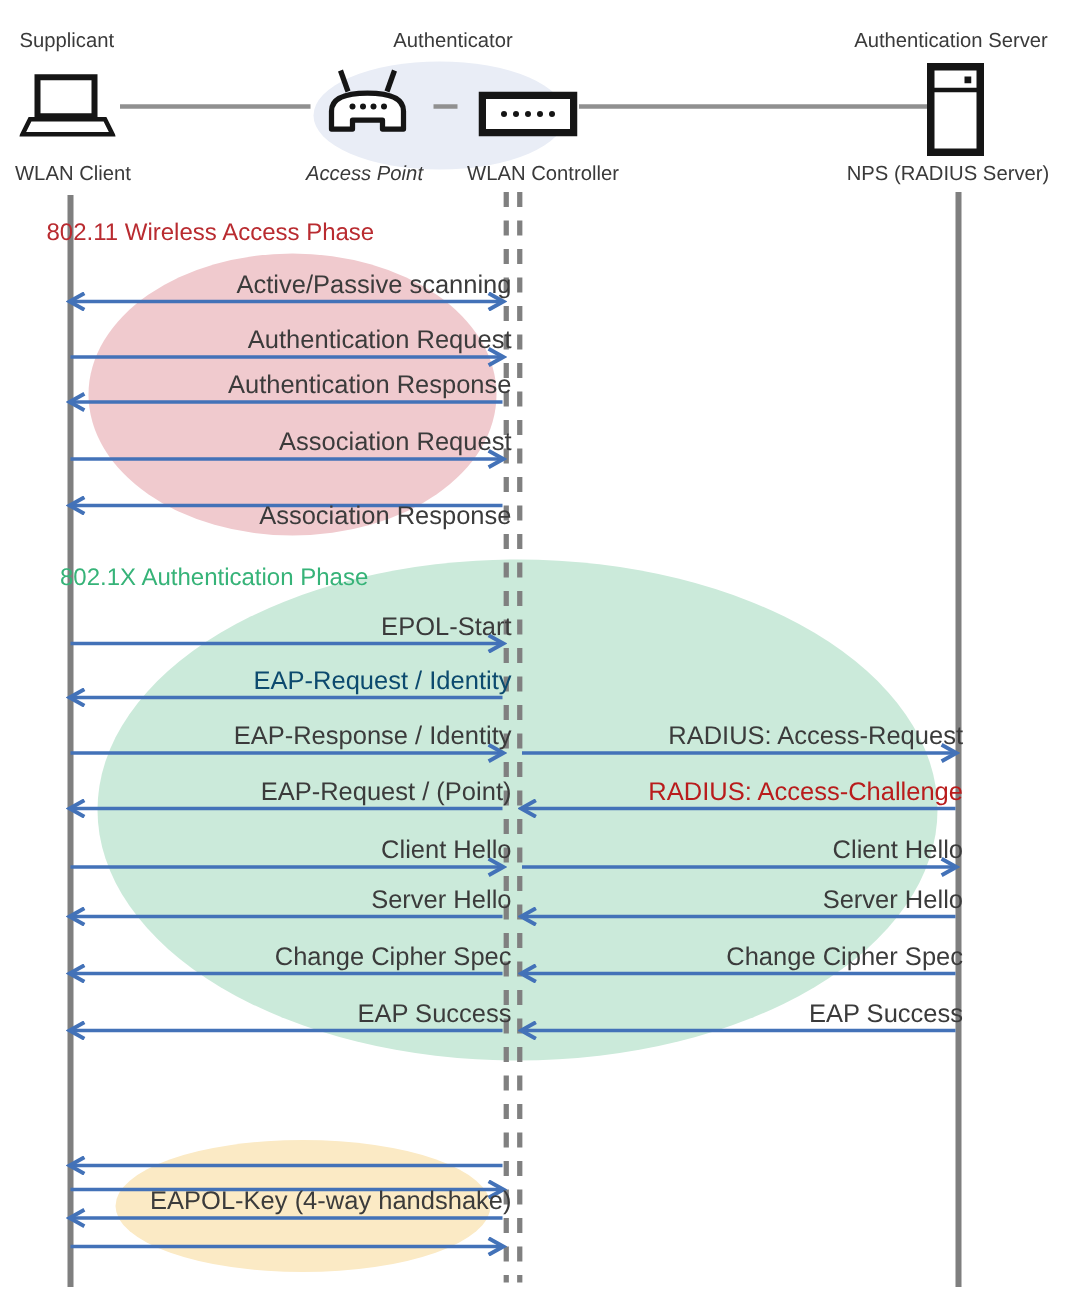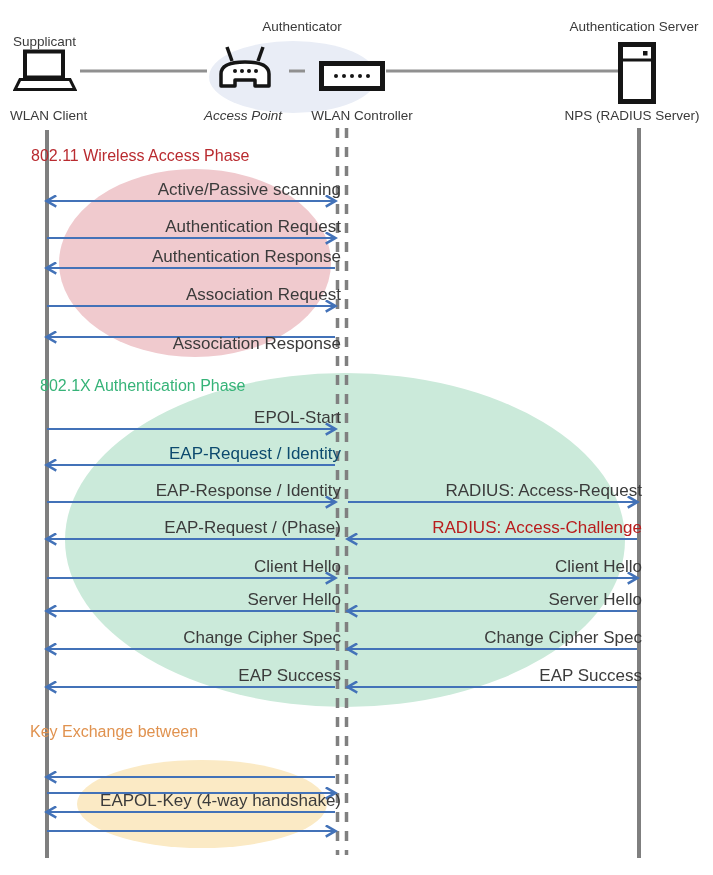--- a/index.html
+++ b/index.html
@@ -101,21 +101,21 @@
         <circle cx="49" cy="15" r="2"></circle>
     </g>
   </svg>
 
   <svg class="icon-svg" style="left:618px;top:42px;" width="38" height="62" viewBox="0 0 38 62">
     <rect x="2.5" y="2.5" width="33" height="57" fill="#fff" stroke="#151515" stroke-width="5"></rect>
     <line x1="3" y1="18" x2="35" y2="18" stroke="#151515" stroke-width="3"></line>
     <rect x="25" y="9" width="4.5" height="4.5" fill="#151515"></rect>
   </svg>
 
-  <div class="actor-role" style="left:13px;top:34px;">Supplicant</div>
+  <div class="actor-role" style="left:13px;top:19px;">Supplicant</div>
   <div class="actor-role centered" style="left:222px;top:19px;width:160px;">Authenticator</div>
   <div class="actor-role centered" style="left:549px;top:19px;width:170px;">Authentication Server</div>
 
   <div class="actor-device" style="left:10px;top:108px;">WLAN Client</div>
   <div class="actor-device centered" style="left:183px;top:108px;width:120px;font-style:italic;">Access Point</div>
   <div class="actor-device centered" style="left:292px;top:108px;width:140px;">WLAN Controller</div>
   <div class="actor-device centered" style="left:552px;top:108px;width:160px;">NPS (RADIUS Server)</div>
 
   <div id="labels">
       <div class="phase-title" style="left: 31px; top: 146px; color: rgb(185, 43, 48);">
@@ -126,28 +126,27 @@
       <div class="msg-label" style="left: 41px; top: 249px; color: rgb(59, 59, 59);">Authentication Response</div>
       <div class="msg-label" style="left: 41px; top: 287px; color: rgb(59, 59, 59);">Association Request</div>
       <div class="msg-label" style="left: 41px; top: 318px; color: rgb(59, 59, 59); margin-top: 18px;">Association Response</div>
       <div class="phase-title" style="left: 40px; top: 376px; color: rgb(54, 179, 120);">
         <div>802.1X Authentication Phase</div>
       </div>
       <div class="msg-label" style="left: 41px; top: 410px; color: rgb(59, 59, 59);">EPOL-Start</div>
       <div class="msg-label" style="left: 41px; top: 446px; color: #0c4a6e;">EAP-Request / Identity</div>
       <div class="msg-label" style="left: 41px; top: 483px; color: rgb(59, 59, 59);">EAP-Response / Identity</div>
       <div class="msg-label" style="left: 342px; top: 483px; color: rgb(59, 59, 59);">RADIUS: Access-Request</div>
-      <div class="msg-label" style="left: 41px; top: 520px; color: rgb(59, 59, 59);">EAP-Request / (Phase)</div>
+      <div class="msg-label" style="left: 41px; top: 520px; color: rgb(59, 59, 59);">EAP-Request / (Point)</div>
       <div class="msg-label" style="left: 342px; top: 520px; color: #b91c1c;">RADIUS: Access-Challenge</div>
       <div class="msg-label" style="left: 41px; top: 559px; color: rgb(59, 59, 59);">Client Hello</div>
       <div class="msg-label" style="left: 342px; top: 559px; color: rgb(59, 59, 59);">Client Hello</div>
       <div class="msg-label" style="left: 41px; top: 592px; color: rgb(59, 59, 59);">Server Hello</div>
       <div class="msg-label" style="left: 342px; top: 592px; color: rgb(59, 59, 59);">Server Hello</div>
       <div class="msg-label" style="left: 41px; top: 630px; color: rgb(59, 59, 59);">Change Cipher Spec</div>
       <div class="msg-label" style="left: 342px; top: 630px; color: rgb(59, 59, 59);">Change Cipher Spec</div>
       <div class="msg-label" style="left: 41px; top: 668px; color: rgb(59, 59, 59);">EAP Success</div>
       <div class="msg-label" style="left: 342px; top: 668px; color: rgb(59, 59, 59);">EAP Success</div>
       <div class="phase-title" style="left: 30px; top: 722px; color: rgb(224, 146, 79);">
-        <div>Key Exchange between</div>
       </div>
       <div class="msg-label" style="left: 41px; top: 793px; color: rgb(59, 59, 59);">EAPOL-Key (4-way handshake)</div>
     </div>
 </div>
 
 </body></html>

